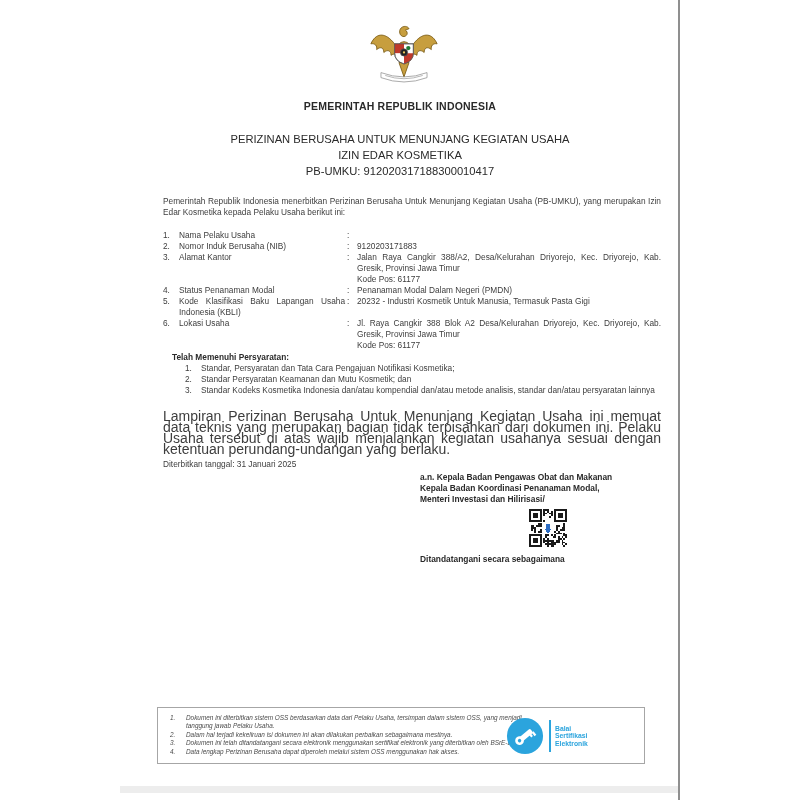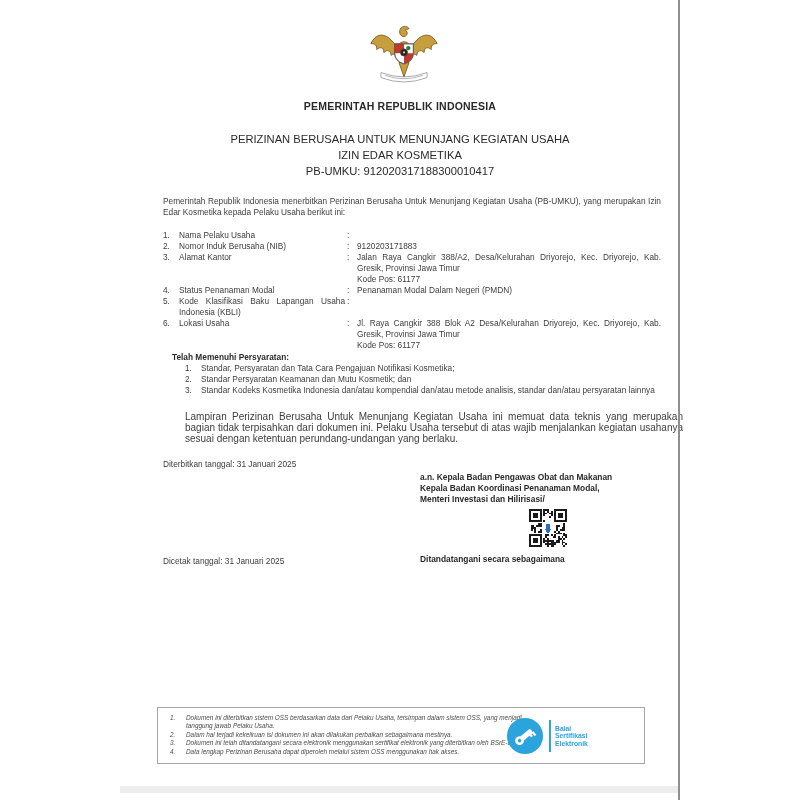--- a/index.html
+++ b/index.html
@@ -35,21 +35,21 @@
   .dvalue { flex:1; }
   .dvalue .vmain { display:block; text-align:justify; }
   .dvalue .vline2 { display:block; }
 
   .reqs { position:absolute; left:172px; top:352px; width:489px; font-size:8.3px; line-height:11px; }
   .reqs-heading { font-weight:bold; color:#2a2a2a; }
   .rrow { display:flex; align-items:flex-start; padding-left:13px; }
   .rnum { width:16px; flex:0 0 16px; }
   .rtext { flex:1; text-align:justify; }
 
-  .closing { position:absolute; left:163px; top:411px; width:498px; font-size:10px; line-height:11px; text-align:justify;margin-left:22px; }
+  .closing { position:absolute; left:163px; top:411px; width:498px; font-size:14px; line-height:11px; text-align:justify; }
   .issued { position:absolute; left:163px; top:459px; width:498px; font-size:8.3px; }
   .printed { position:absolute; left:163px; top:556px; width:300px; font-size:8.3px; }
 
   
   .sig { position:absolute; left:420px; top:472px; width:255px; text-align:left;
          font-size:8.4px; font-weight:bold; line-height:11px; color:#2a2a2a; }
   .qr-wrap { margin:4px auto 0 auto; width:38px; height:38px; }
   .qr-wrap svg { display:block; width:38px; height:38px; }
   .sig-note { margin-top:7px; }
 
@@ -139,20 +139,23 @@
       <span class="dlabel">Status Penanaman Modal</span>
       <span class="dcolon">:</span>
       <span class="dvalue">
           <span class="vmain">Penanaman Modal Dalam Negeri (PMDN)</span>
         </span>
     </div>
     <div class="drow">
       <span class="dnum">5.</span>
       <span class="dlabel">Kode Klasifikasi Baku Lapangan Usaha Indonesia (KBLI)</span>
       <span class="dcolon">:</span>
+      <span class="dvalue">
+          <span class="vmain">20232 - Industri Kosmetik Untuk Manusia, Termasuk Pasta Gigi</span>
+        </span>
     </div>
     <div class="drow">
       <span class="dnum">6.</span>
       <span class="dlabel">Lokasi Usaha</span>
       <span class="dcolon">:</span>
       <span class="dvalue">
         <span class="vmain">Jl. Raya Cangkir 388 Blok A2 Desa/Kelurahan Driyorejo, Kec. Driyorejo, Kab. Gresik, Provinsi Jawa Timur</span>
         <span class="vline2">Kode Pos: 61177</span>
       </span>
     </div>
@@ -169,21 +172,20 @@
       <span class="rtext">Standar Persyaratan Keamanan dan Mutu Kosmetik; dan</span>
     </div>
     <div class="rrow">
       <span class="rnum">3.</span>
       <span class="rtext">Standar Kodeks Kosmetika Indonesia dan/atau kompendial dan/atau metode analisis, standar dan/atau persyaratan lainnya</span>
     </div>
   </div>
 
   <div class="closing">Lampiran Perizinan Berusaha Untuk Menunjang Kegiatan Usaha ini memuat data teknis yang merupakan bagian tidak terpisahkan dari dokumen ini. Pelaku Usaha tersebut di atas wajib menjalankan kegiatan usahanya sesuai dengan ketentuan perundang-undangan yang berlaku.</div>
   <div class="issued">Diterbitkan tanggal: 31 Januari 2025</div>
-  <div class="printed">Dicetak tanggal: 31 Januari 2025</div>
 
   <div class="sig">
     <div>a.n. Kepala Badan Pengawas Obat dan Makanan</div>
     <div>Kepala Badan Koordinasi Penanaman Modal,</div>
     <div>Menteri Investasi dan Hilirisasi/</div>
     <div class="qr-wrap">
       <svg viewBox="0 0 21 21" shape-rendering="crispEdges">
         <rect x="0" y="0" width="21" height="21" fill="#ffffff"></rect>
         <g class="mods" fill="#1a1a1a">
             <rect x="8" y="0" width="1" height="1"></rect>

